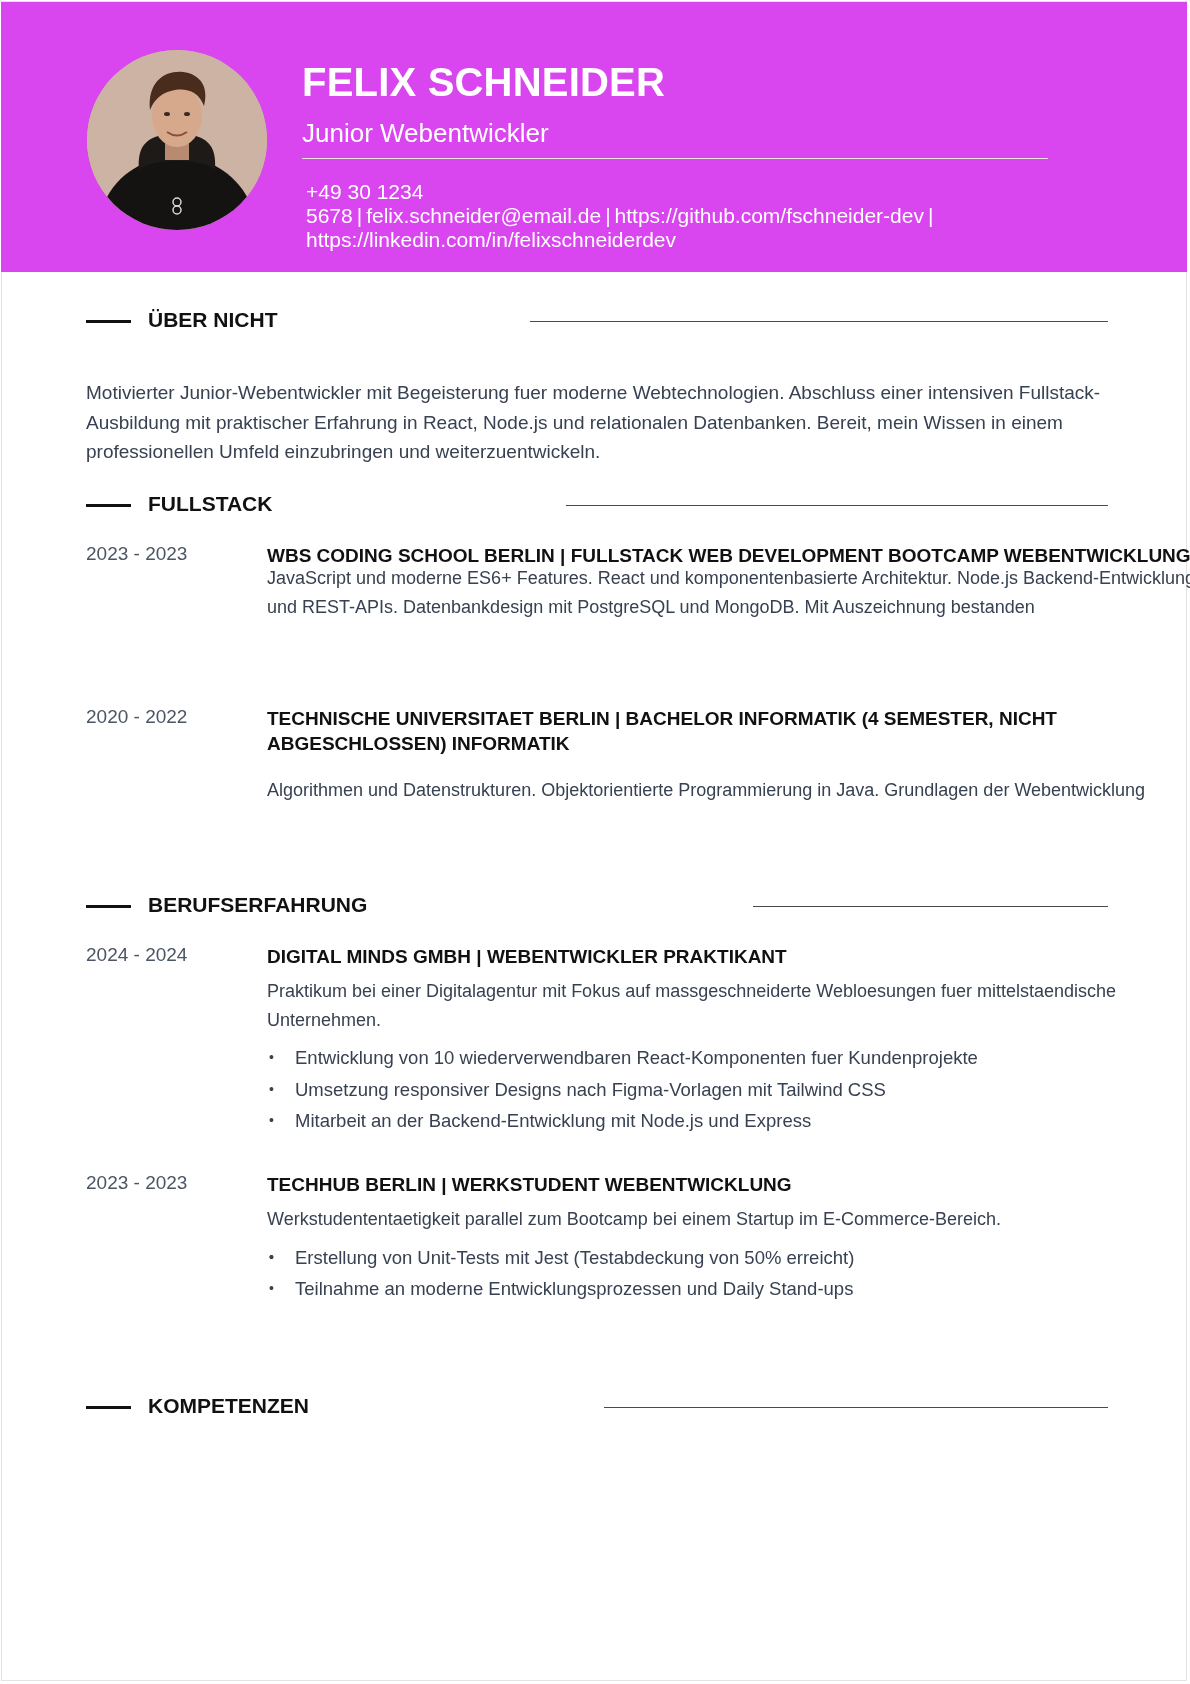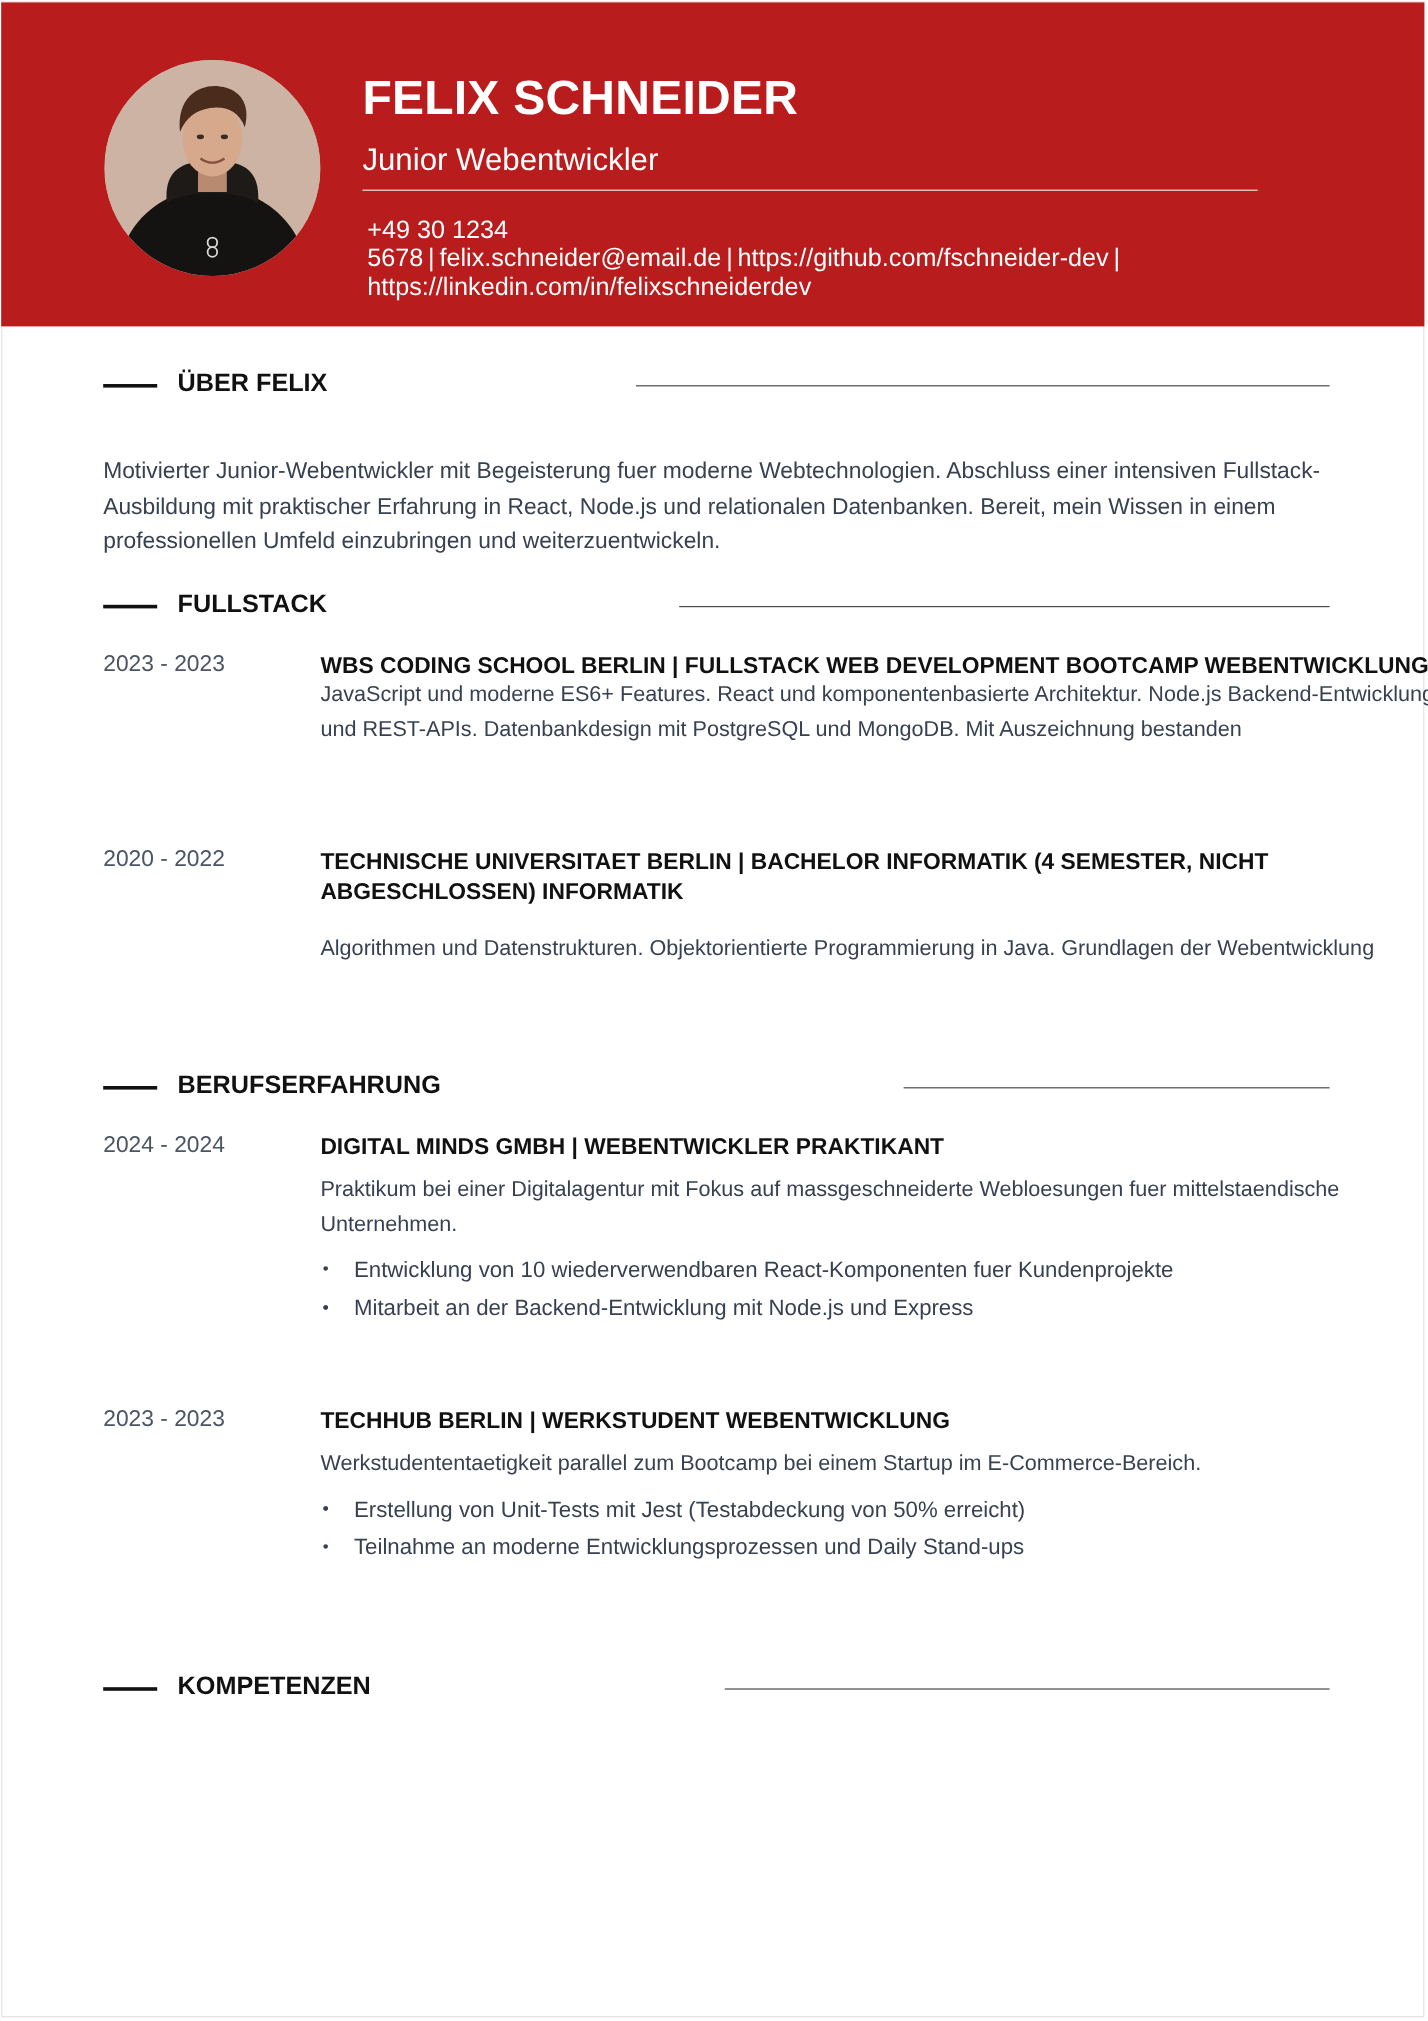--- a/index.html
+++ b/index.html
@@ -10,21 +10,21 @@
       color: #374151;
       position: relative;
       overflow: hidden;
     }
     .page {
       position: absolute; left: 1px; top: 1px; width: 1186px; height: 1680px;
       border: 1px solid #e3e3e3; box-sizing: border-box; background: #fff;
     }
     .header {
       position: absolute; left: 1px; top: 2px; width: 1186px; height: 270px;
-      background: #b91c1c;
+      background: #d946ef;
     }
     .avatar {
       position: absolute; left: 86px; top: 48px; width: 180px; height: 180px;
       border-radius: 50%; overflow: hidden; background: #c9ad9c;
     }
     .avatar svg { display: block; }
     .name {
       position: absolute; left: 301px; top: 58px;
       font-size: 40px; font-weight: 700; color: #ffffff; letter-spacing: 0.2px;
       white-space: nowrap;
@@ -116,21 +116,21 @@
   <div class="role">Junior Webentwickler</div>
   <div class="header-rule"></div>
 
   <div class="contacts">
     <span>+49 30 1234 5678</span><span class="sep">|</span><span>felix.schneider@email.de</span><span class="sep">|</span><span>https://github.com/fschneider-dev</span><span class="sep">|</span><br><span>https://linkedin.com/in/felixschneiderdev</span>
   </div>
 </div>
 
 <div class="section-title" style="top:306px;">
   <div class="dash"></div>
-  <div class="label">ÜBER FELIX</div>
+  <div class="label">ÜBER NICHT</div>
   <div class="rule" style="left:444px;"></div>
 </div>
 <div class="summary">Motivierter Junior-Webentwickler mit Begeisterung fuer moderne Webtechnologien. Abschluss einer intensiven Fullstack-Ausbildung mit praktischer Erfahrung in React, Node.js und relationalen Datenbanken. Bereit, mein Wissen in einem professionellen Umfeld einzubringen und weiterzuentwickeln.</div>
 
 <div class="section-title" style="top:490px;">
   <div class="dash"></div>
   <div class="label">FULLSTACK</div>
   <div class="rule" style="left:480px;"></div>
 </div>
 
@@ -156,21 +156,21 @@
   <div class="rule" style="left:667px;"></div>
 </div>
 
 <div class="entry" style="top:944px;">
   <div class="date">2024 - 2024</div>
   <div class="body">
     <div class="title">DIGITAL MINDS GMBH | WEBENTWICKLER PRAKTIKANT</div>
     <div class="desc" style="margin-top:8px;">Praktikum bei einer Digitalagentur mit Fokus auf massgeschneiderte Webloesungen fuer mittelstaendische Unternehmen.</div>
     <ul style="margin-top:8px;">
       <li><span class="bullet">•</span><span>Entwicklung von 10 wiederverwendbaren React-Komponenten fuer Kundenprojekte</span></li>
-      <li><span class="bullet">•</span></li>
+      <li><span class="bullet">•</span><span>Umsetzung responsiver Designs nach Figma-Vorlagen mit Tailwind CSS</span></li>
       <li><span class="bullet">•</span><span>Mitarbeit an der Backend-Entwicklung mit Node.js und Express</span></li>
     </ul>
   </div>
 </div>
 
 <div class="entry" style="top:1172px;">
   <div class="date">2023 - 2023</div>
   <div class="body">
     <div class="title">TECHHUB BERLIN | WERKSTUDENT WEBENTWICKLUNG</div>
     <div class="desc" style="margin-top:8px;">Werkstudententaetigkeit parallel zum Bootcamp bei einem Startup im E-Commerce-Bereich.</div>

